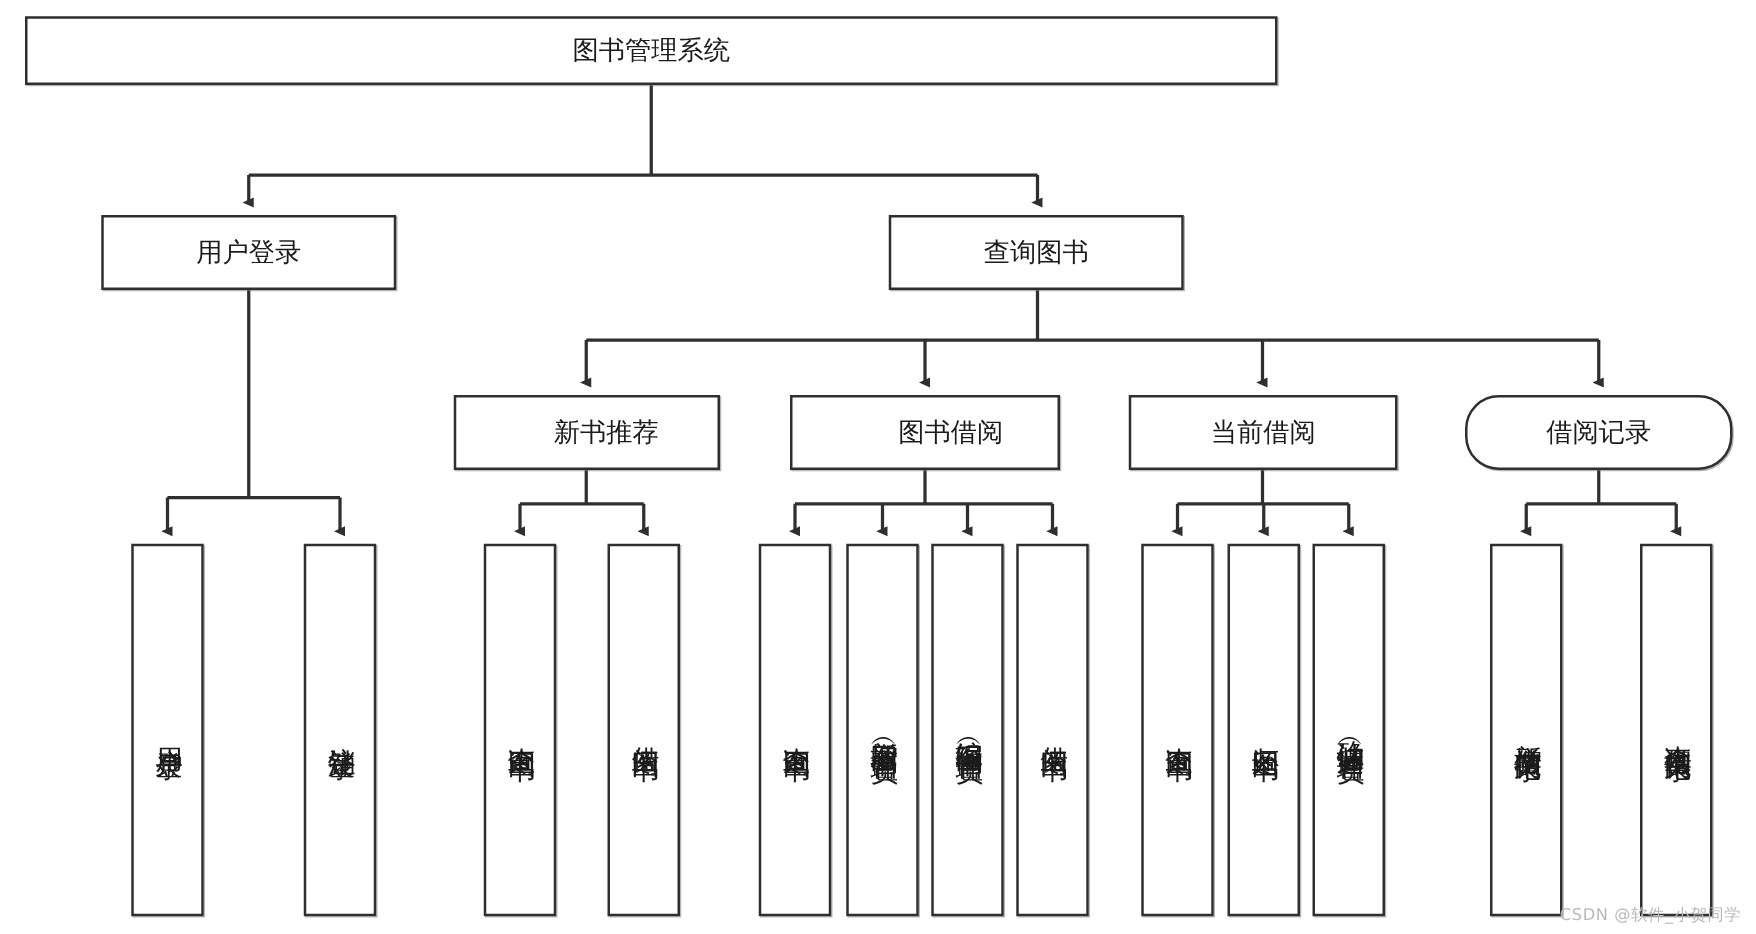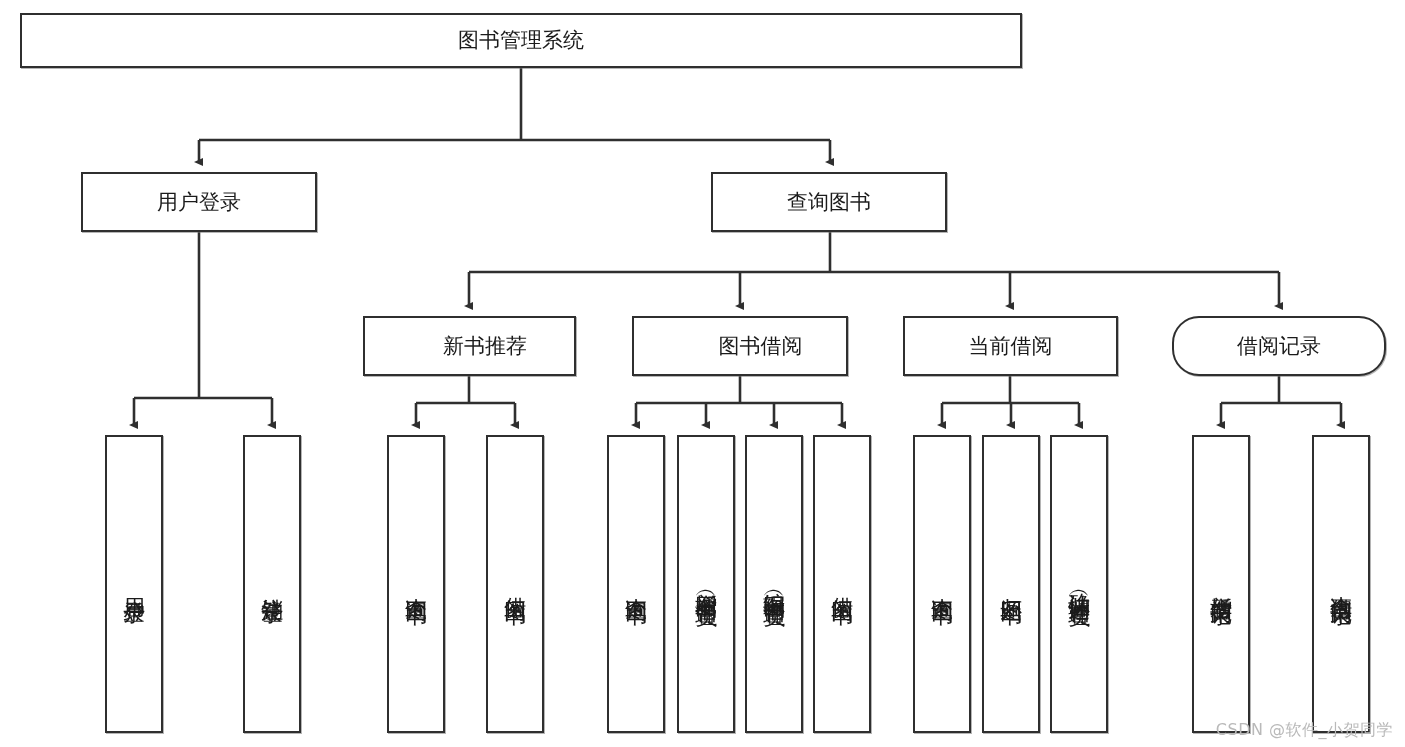--- a/index.html
+++ b/index.html
@@ -54,21 +54,21 @@
     font-size: 22px;
     line-height: 1.12;
     letter-spacing: 2px;
     white-space: nowrap;
     max-height: 272px;
   }
   #watermark {
     position: absolute;
     right: 12px;
     bottom: 6px;
-    font-size: 16px;
+    font-size: 13px;
     color: #b9b9b9;
     letter-spacing: 0.5px;
     white-space: nowrap;
     pointer-events: none;
   }
 </style>
 </head>
 <body>
 
 <div id="canvas">

